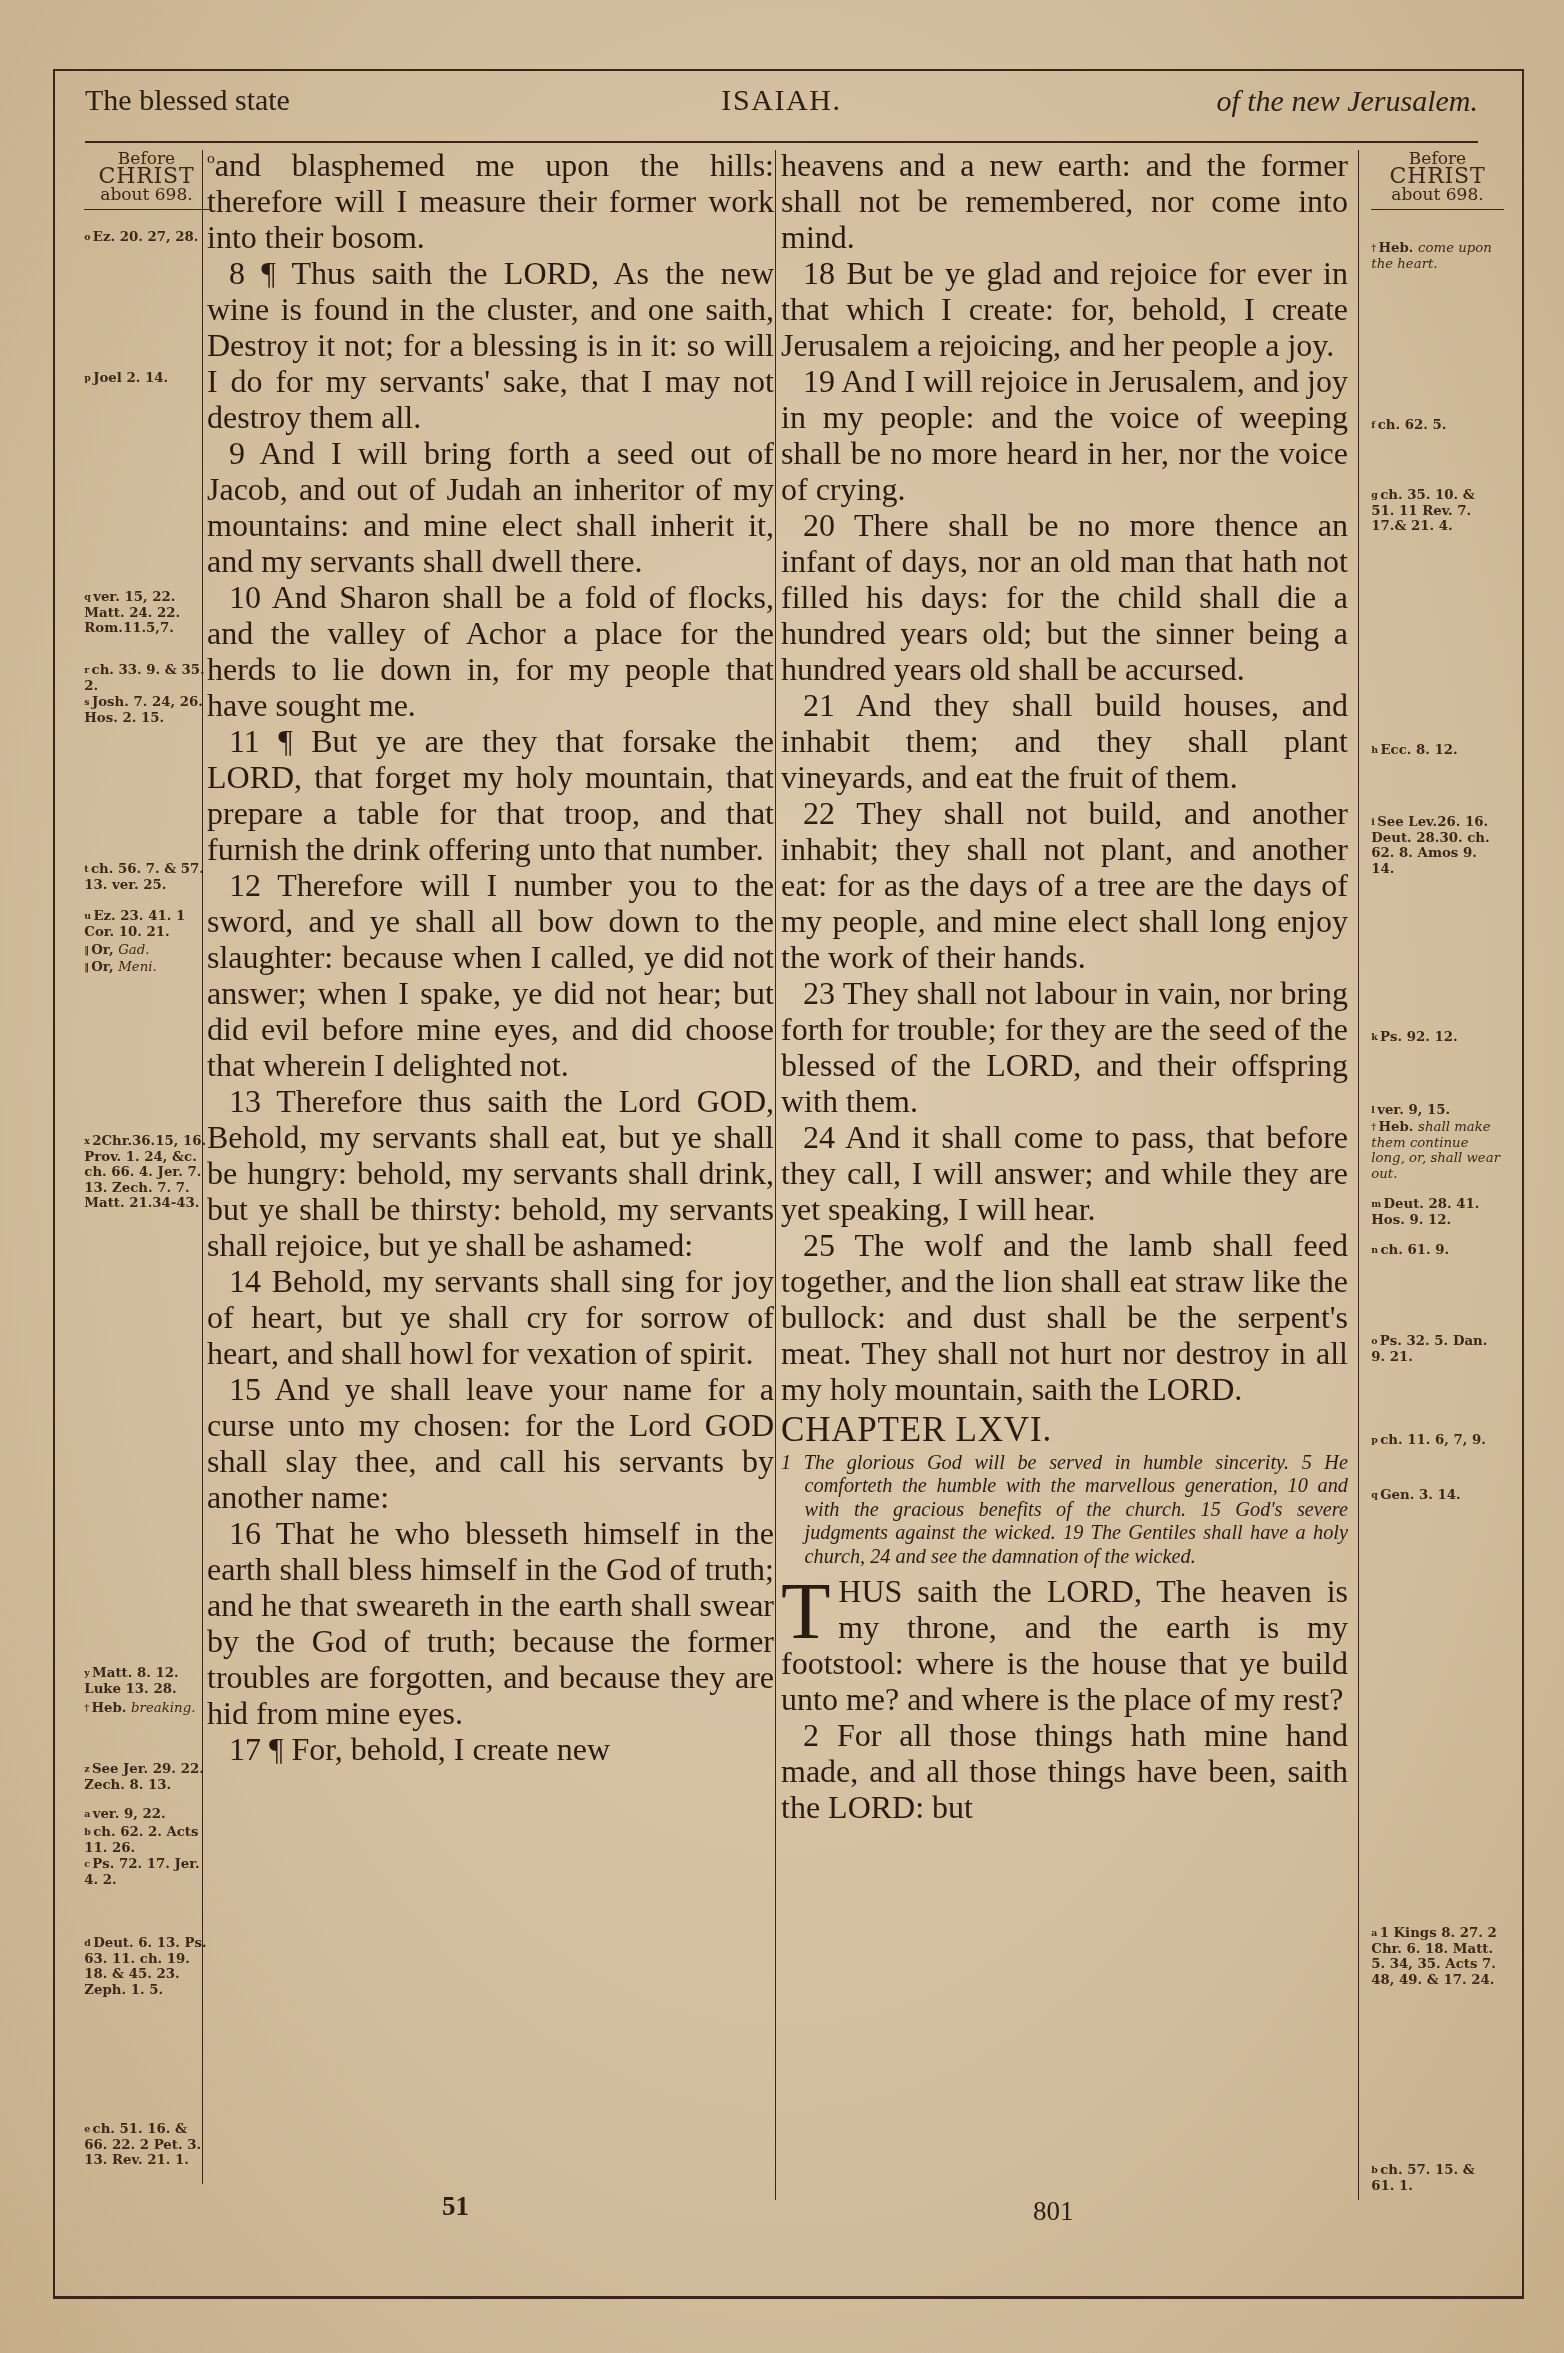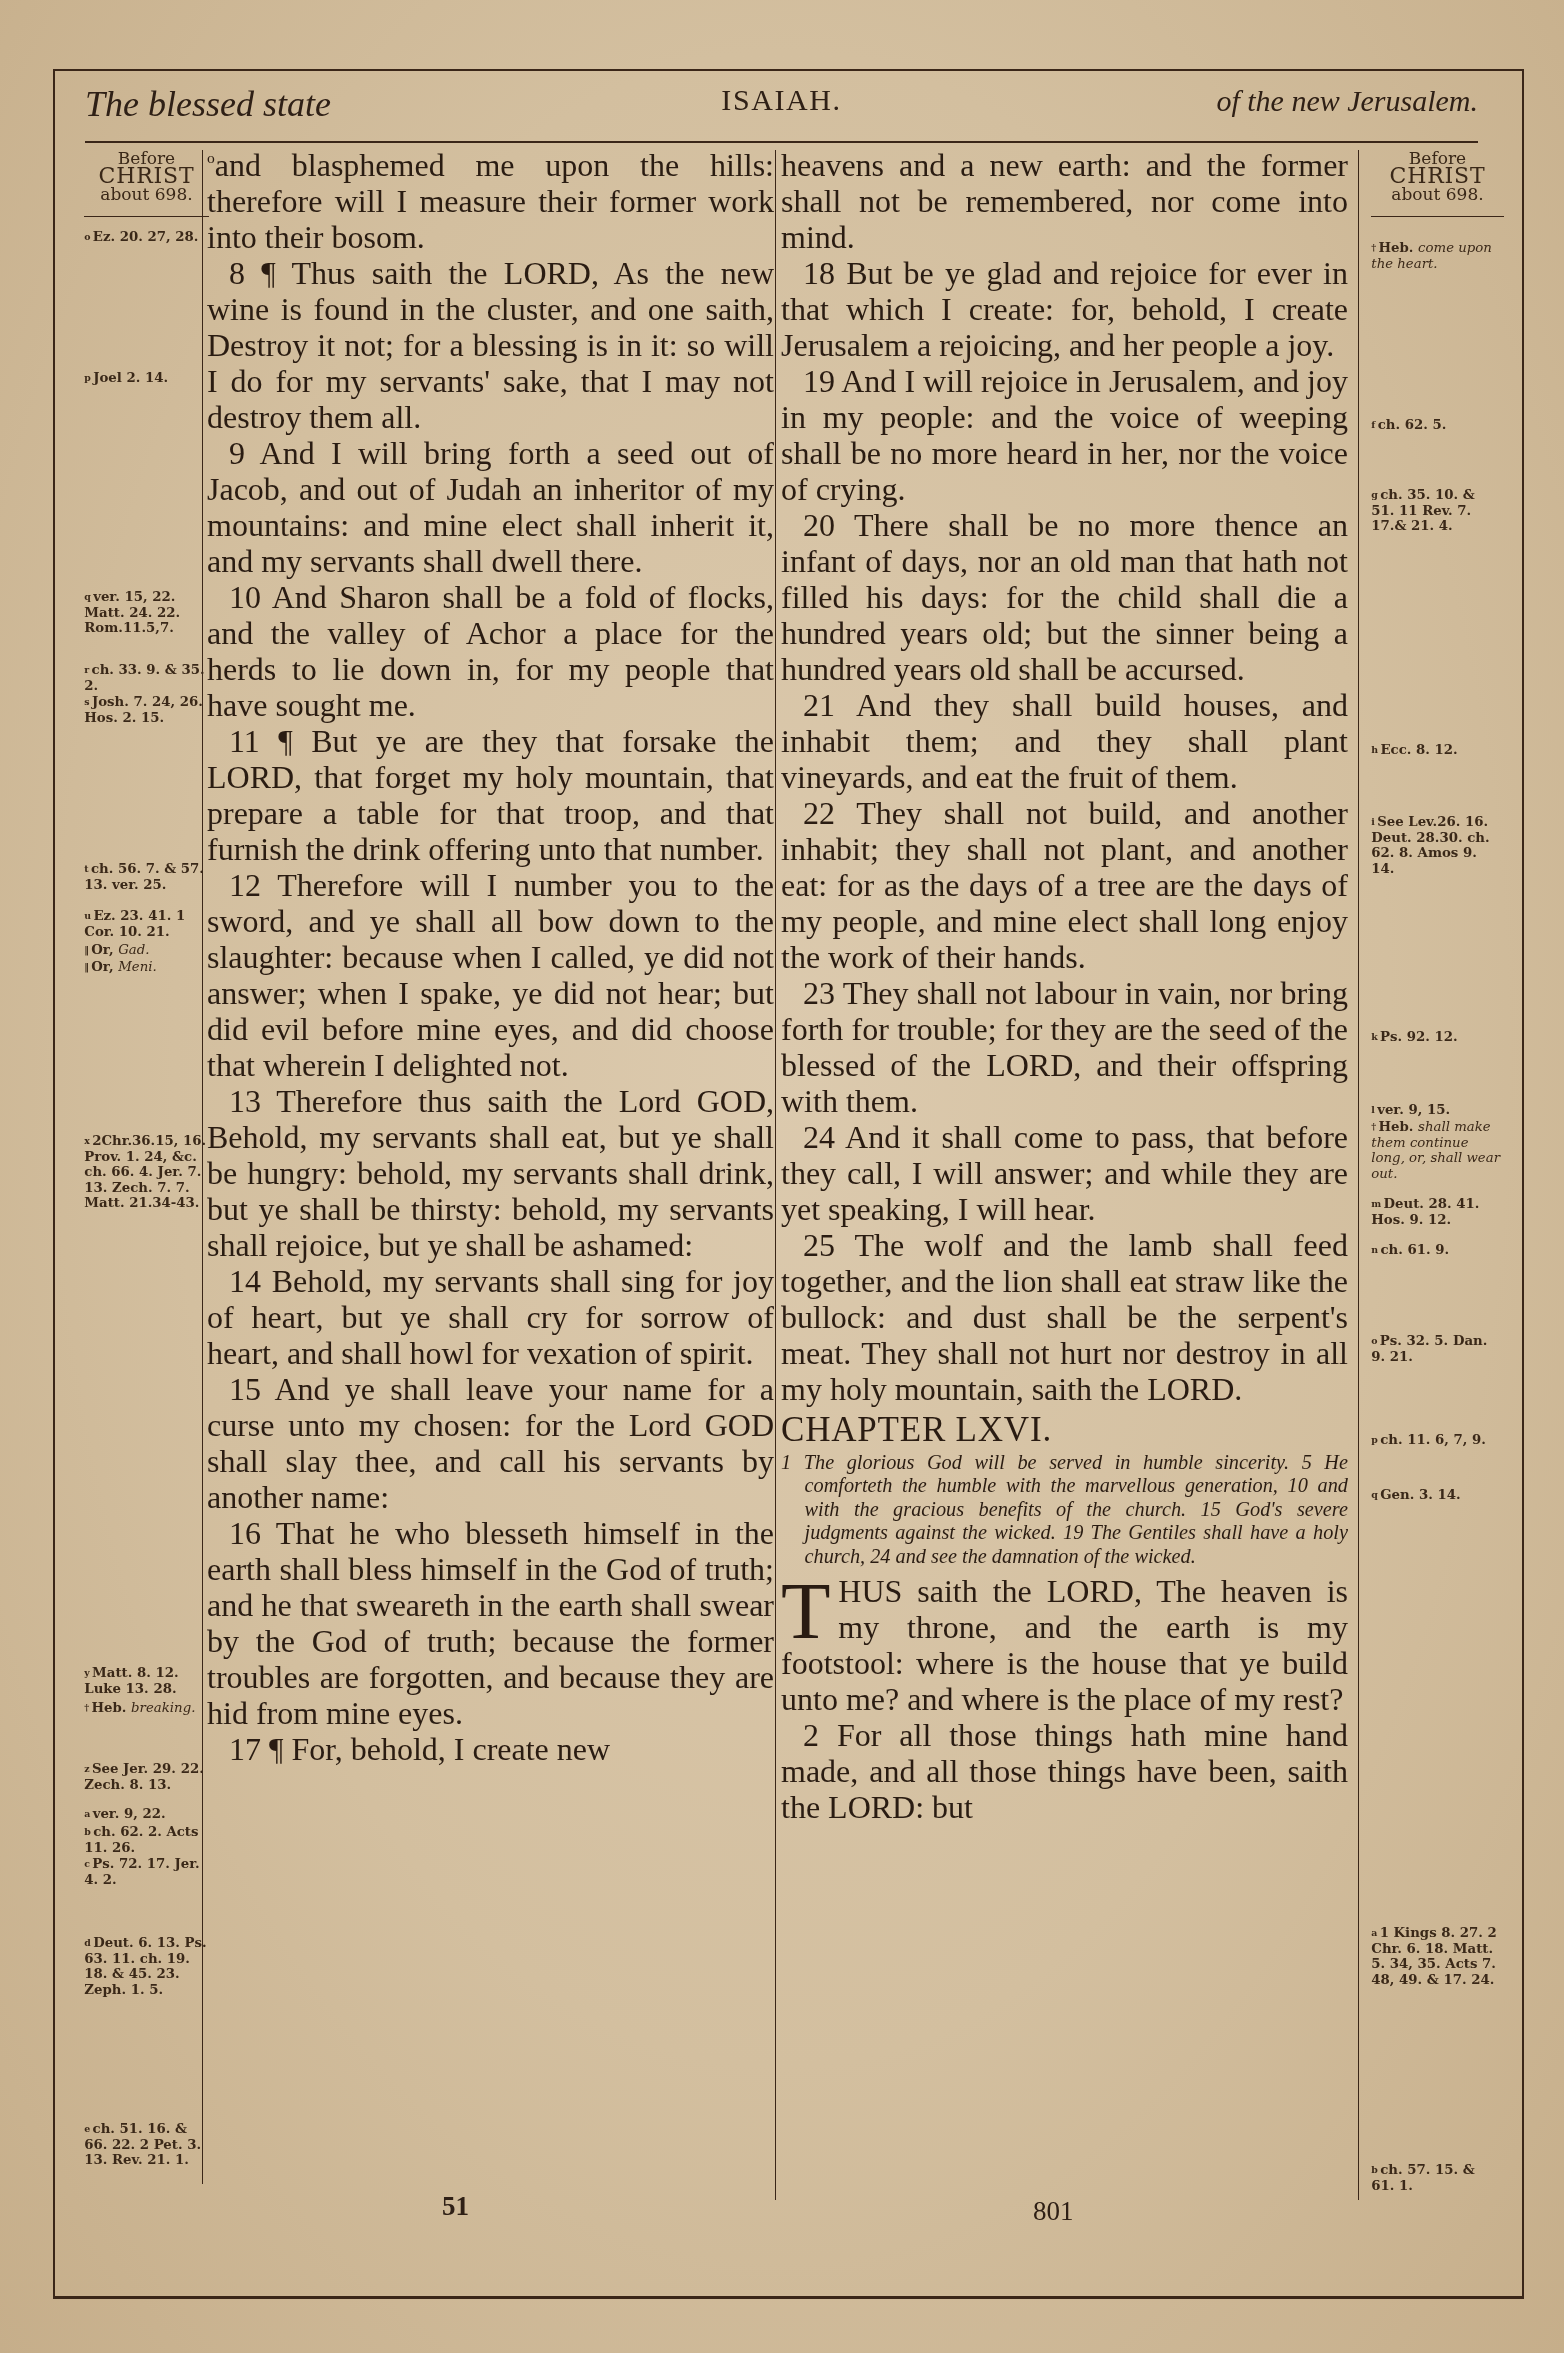--- a/index.html
+++ b/index.html
@@ -10,33 +10,33 @@
     color:#2f2016;
     position:relative;
   }
   .page-frame {
     position:absolute; left:53px; top:69px; width:1471px; height:2230px;
     border:2.3px solid #3a2618; border-bottom-width:3.1px; box-sizing:border-box;
   }
   .running-head {
     position:absolute; left:85px; top:78px; width:1393px; height:56px;
   }
-  .rh-left { position:absolute; left:0; top:4.7px; font-style:italic; font-size:36px; font-family:"Liberation Serif", serif; }
+  .rh-left { position:absolute; left:0; top:4.7px; font-size:30px; font-family:"Liberation Serif", serif; }
   .rh-center { position:absolute; left:0; right:0; top:4.7px; text-align:center; font-size:30px; letter-spacing:1.6px; font-family:"Liberation Serif", serif; }
   .rh-right { position:absolute; right:0; top:6.3px; font-style:italic; font-size:30px; font-family:"Liberation Serif", serif; }
   .head-rule { position:absolute; left:85px; top:141px; width:1393px; height:0; border-top:2.3px solid #3a2618; }
 
   .margin-col {
     position:absolute; top:149px; width:137px;
     font-family:"DejaVu Serif", serif; font-size:13.3px; line-height:15.6px; font-weight:bold;
     color:#3a2818;
   }
   .margin-left { left:78px; }
   .margin-right { left:1365px; width:145px; }
-  .bc { text-align:center; font-weight:normal; font-size:17px; line-height:18px; padding-bottom:13px; border-bottom:1.6px solid #3a2618; margin:0 6.3px 9.4px 6.3px; }
+  .bc { text-align:center; font-weight:normal; font-size:17px; line-height:18px; padding-bottom:6px; border-bottom:1.6px solid #3a2618; margin:0 6.3px 9.4px 6.3px; }
   .bc .big { font-size:22px; letter-spacing:0.8px; }
   .note { position:absolute; left:6.3px; width:129px; }
   .note .mk { font-size:9.4px; vertical-align:top; margin-right:2.3px; }
   .note i { font-weight:normal; }
 
   .vline { position:absolute; top:150px; border-left:1.6px solid #3a2618; }
 
   .text-col {
     position:absolute; top:147px; width:567px;
     font-family:"Liberation Serif", serif; font-size:32px; line-height:36px;

